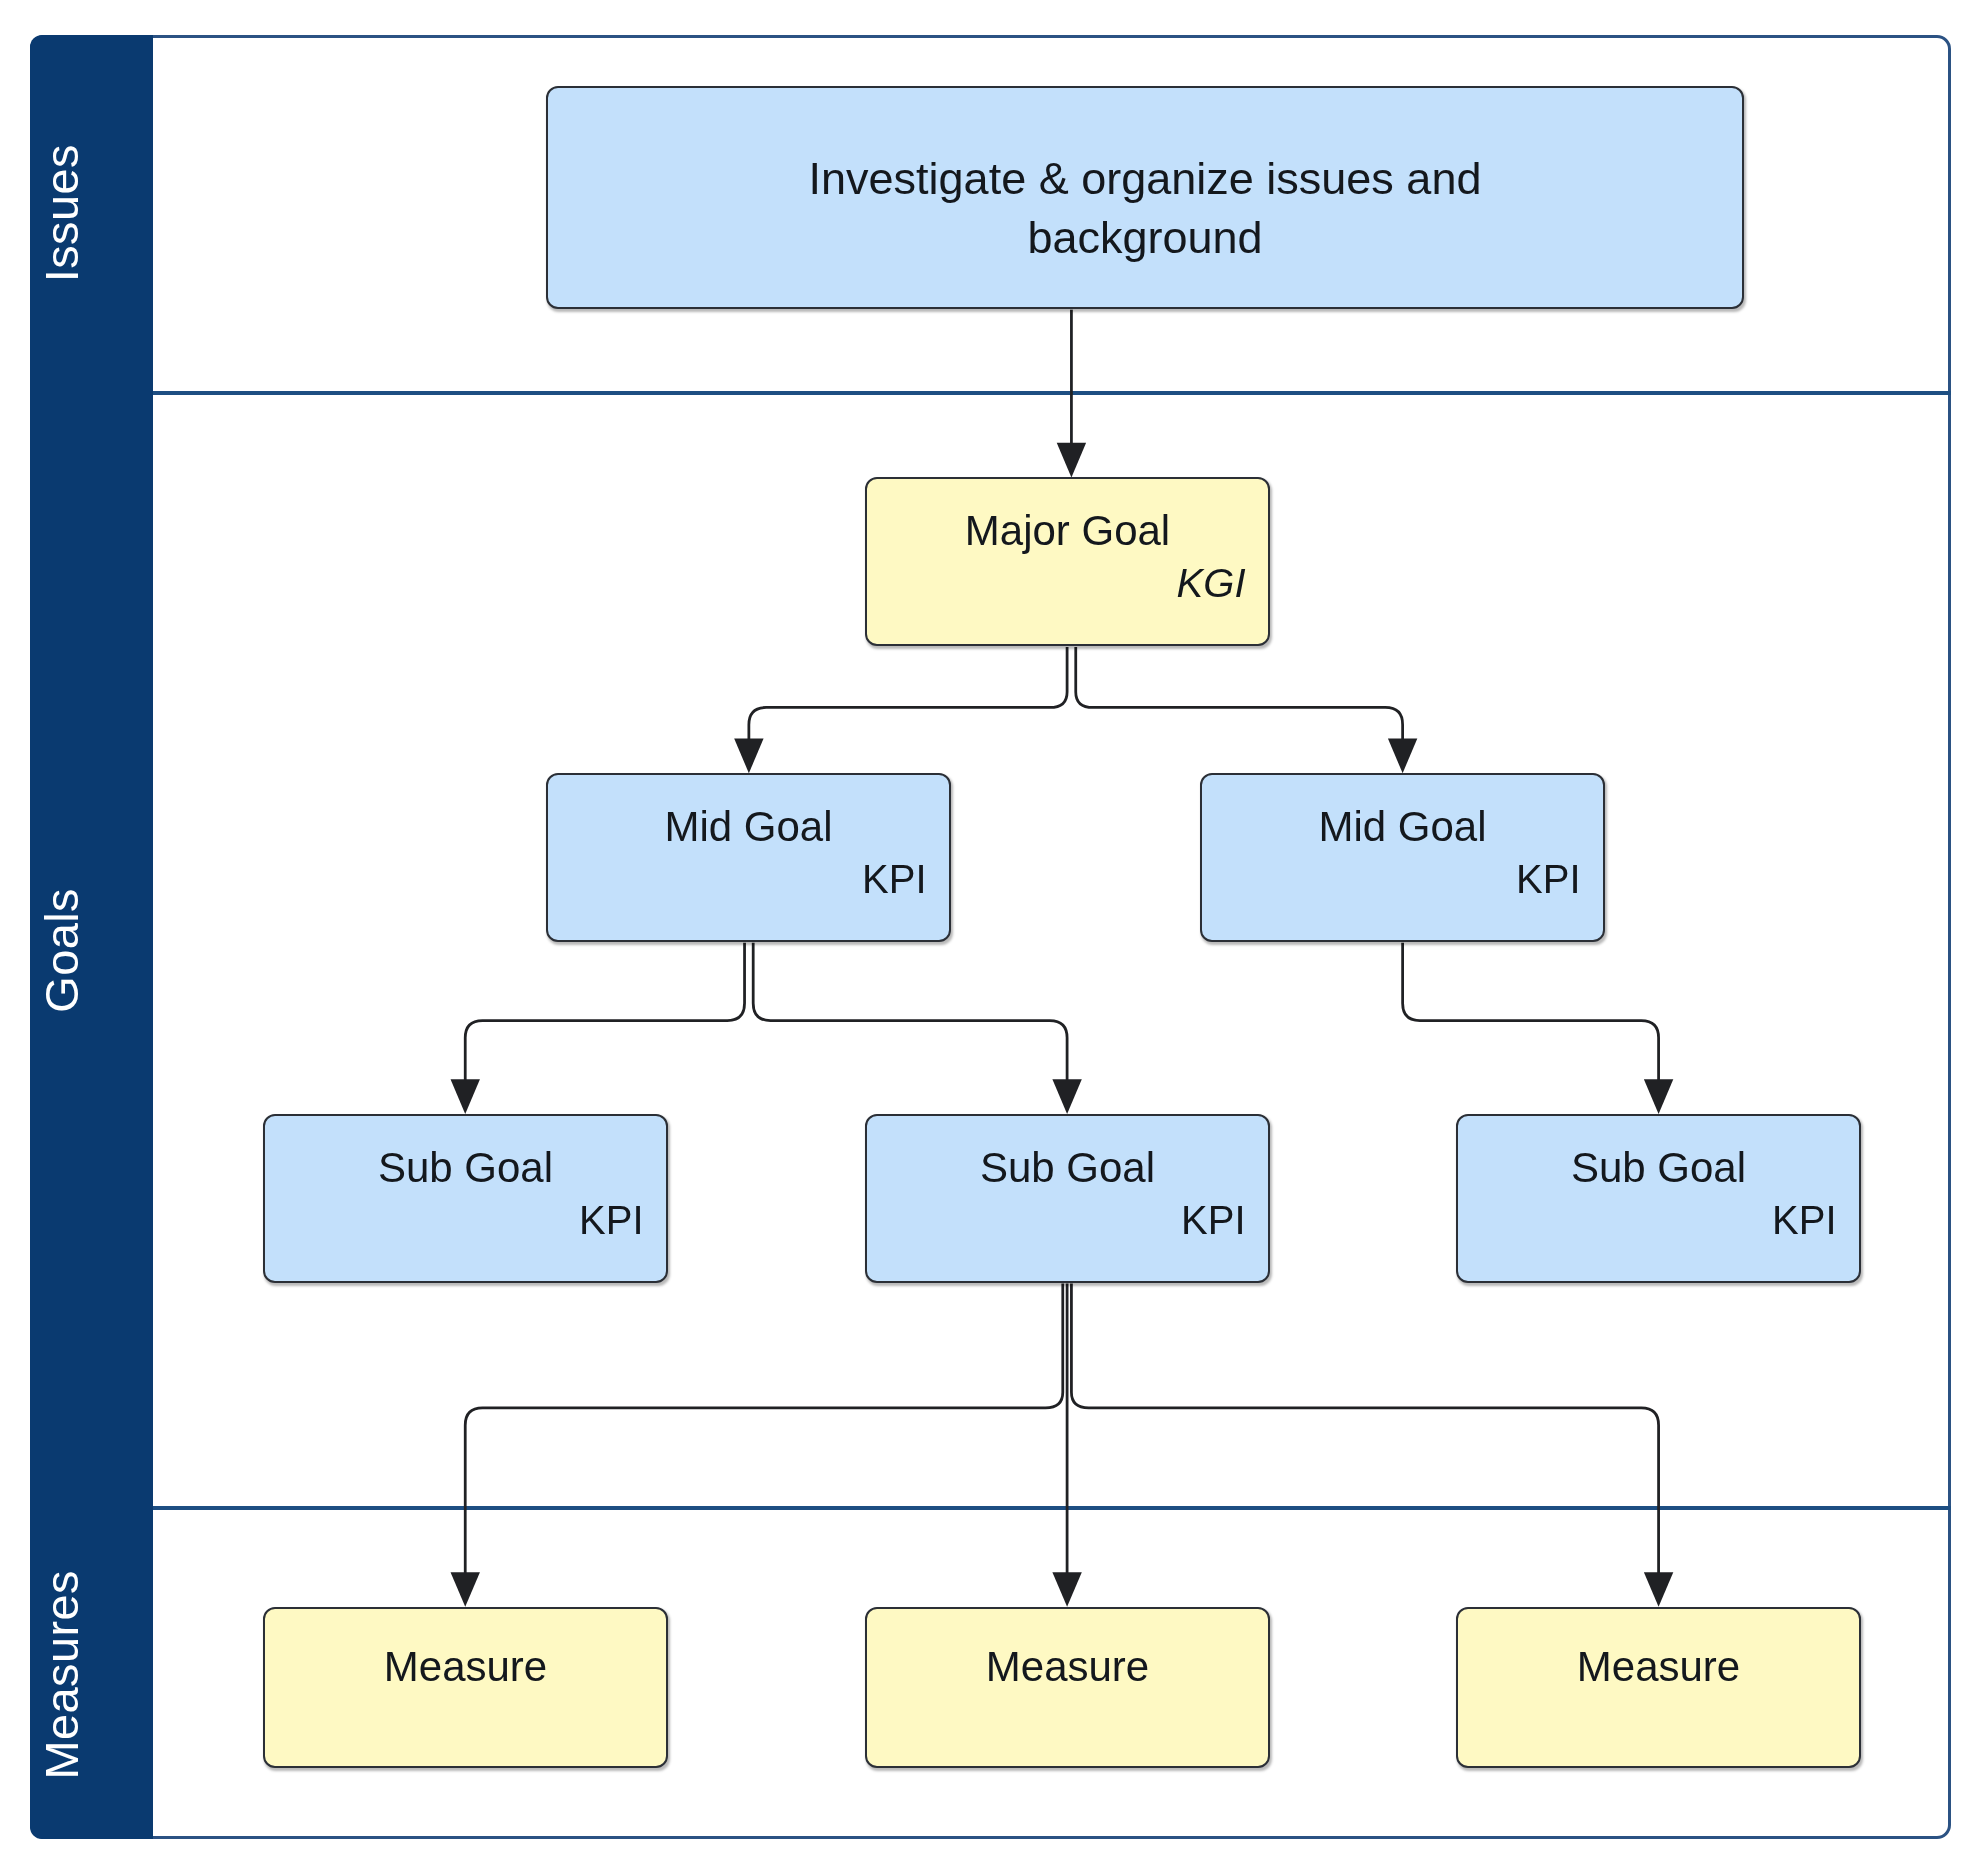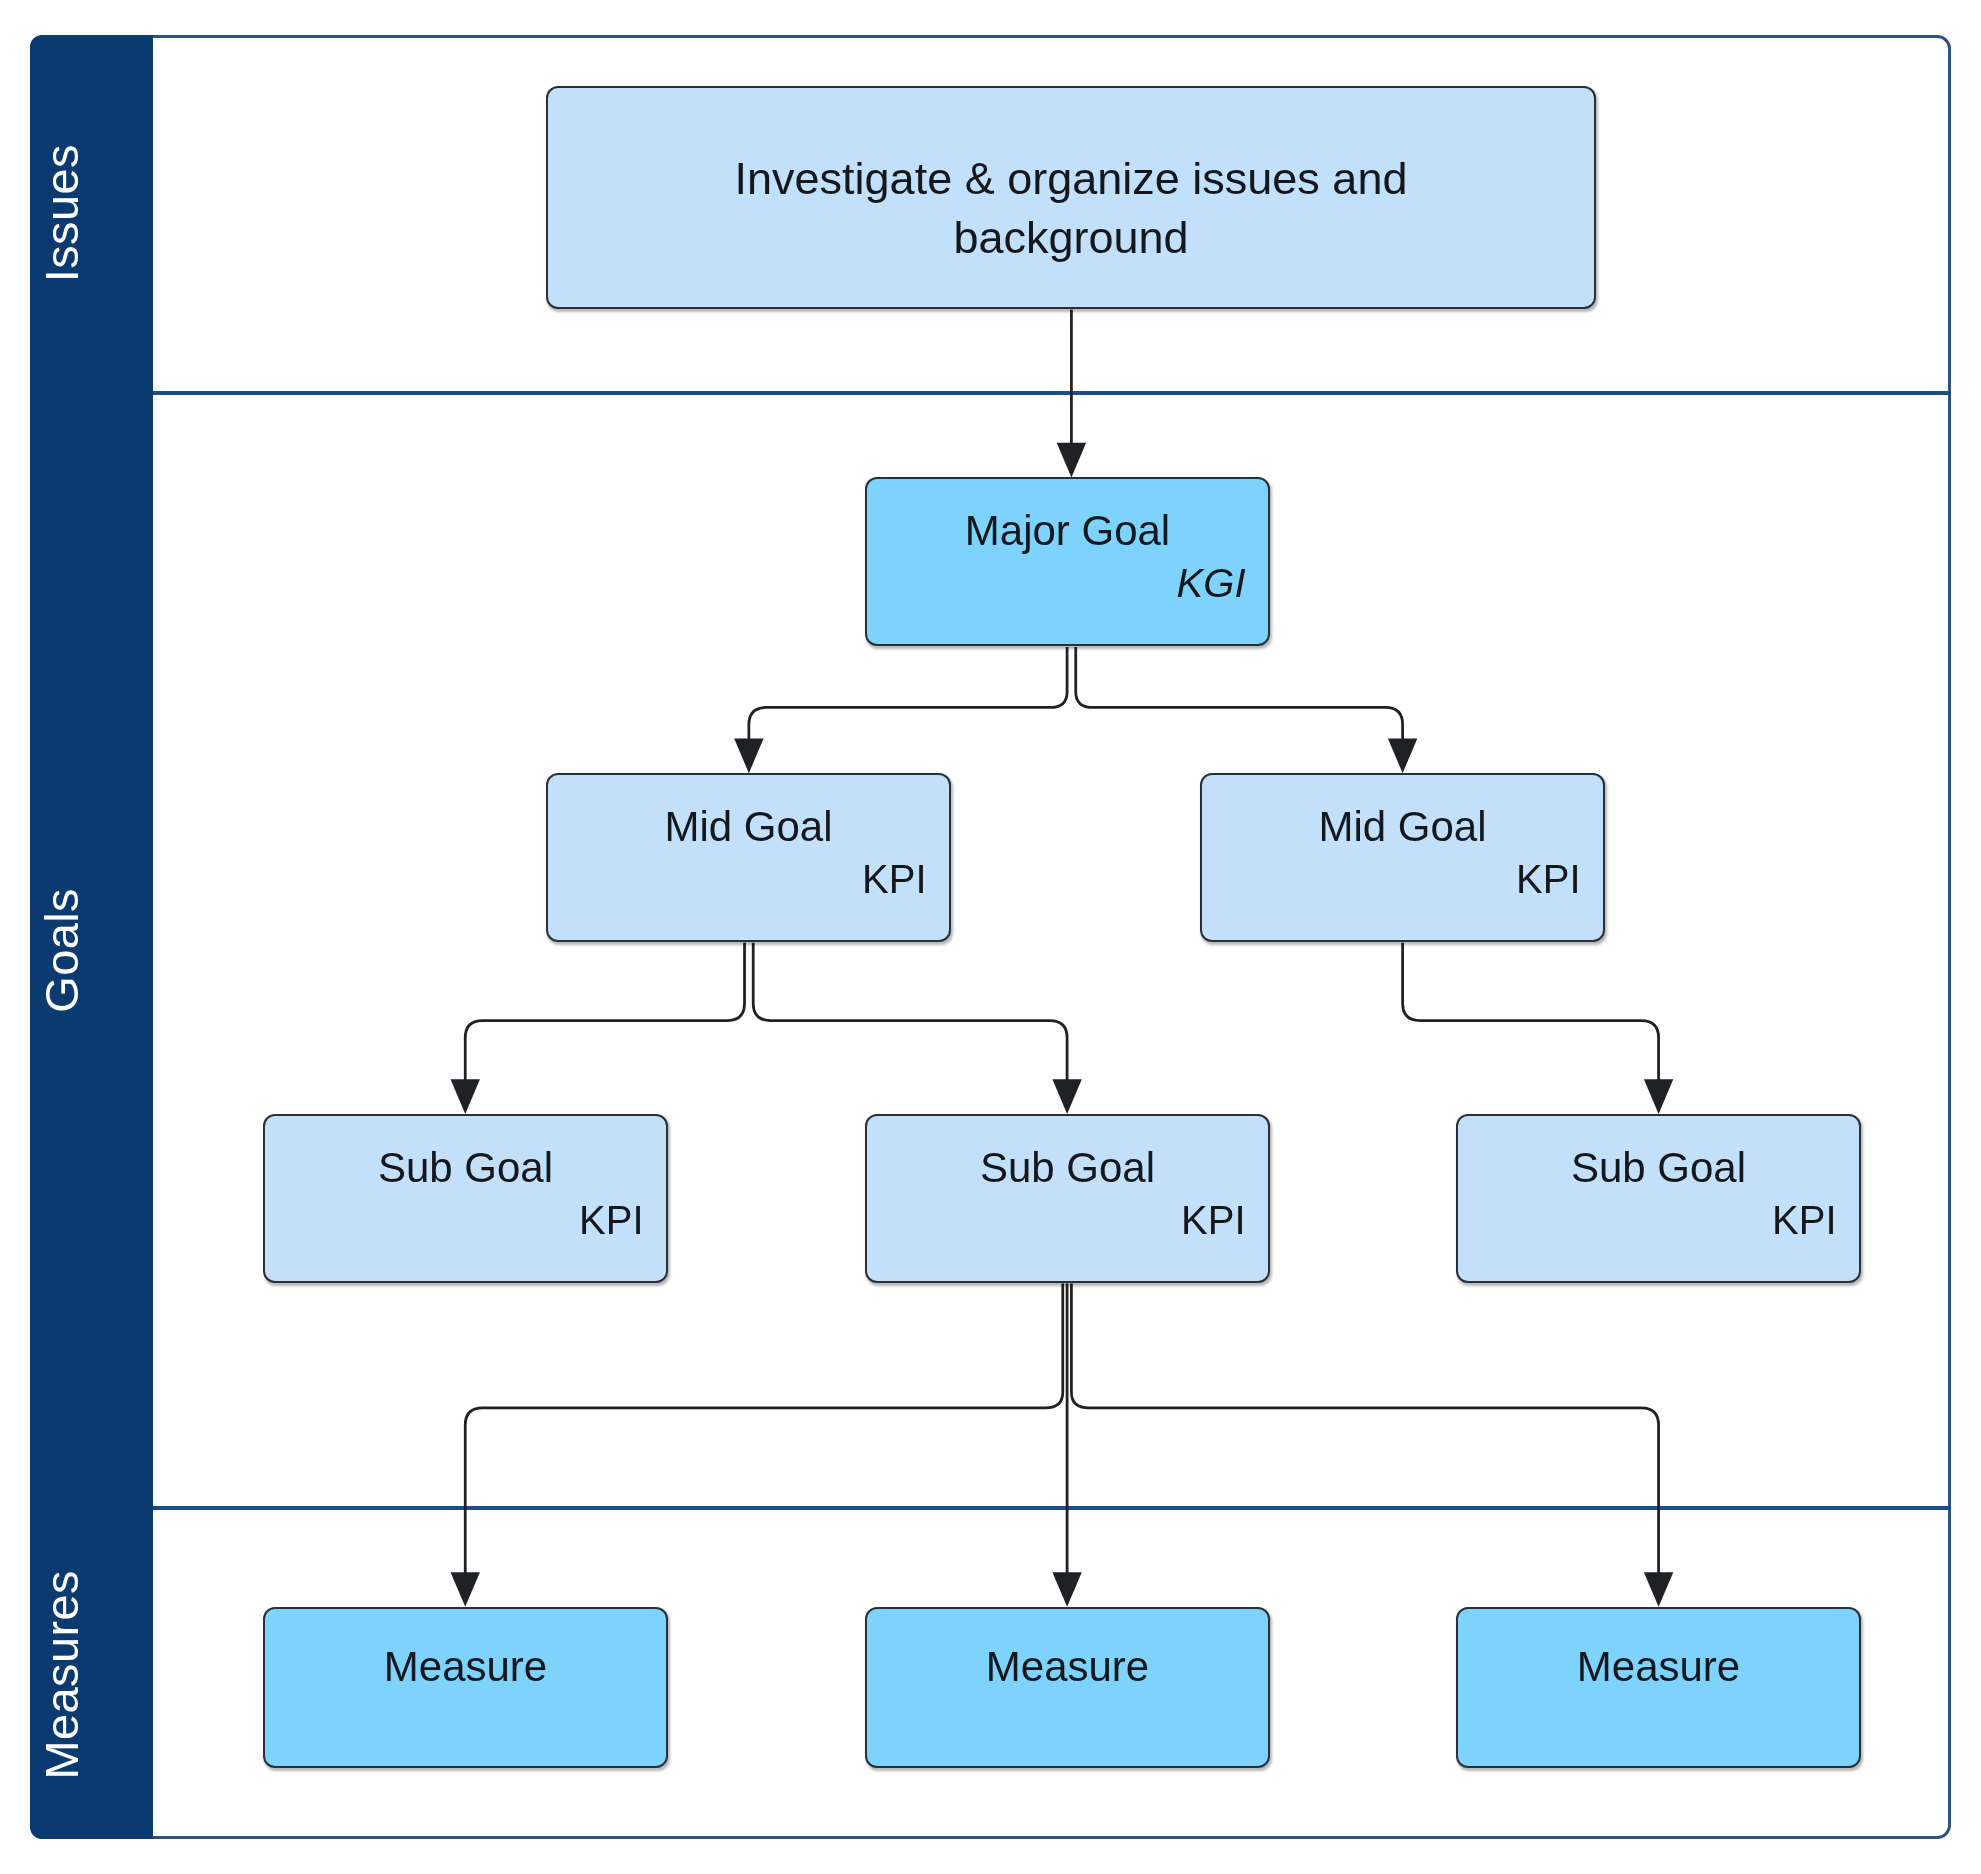--- a/index.html
+++ b/index.html
@@ -47,24 +47,24 @@
     color:#14181d;
   }
   .node .title{
     position:absolute;left:0;right:0;text-align:center;
     font-size:42px;line-height:1.08;white-space:pre-line;
   }
   .node .kpi{
     position:absolute;right:22.5px;text-align:right;font-size:40px;line-height:1.05;
   }
   .light{background:#c3e0fb;}
-  .bright{background:#7dd3fc;}
-
-  
-  #n-issue {left:546px; top:86px;  width:1050px; height:223px;}
+  .bright{background:#fef9c3;}
+
+  
+  #n-issue {left:546px; top:86px;  width:1198px; height:223px;}
   #n-issue .title{top:62px;font-size:45px;line-height:1.30;}
 
   #n-major {left:865px;top:477px;  width:405px;  height:169px;}
   #n-major .title{top:29px;}
   #n-major .kpi  {top:83px;font-style:italic;}
 
   #n-mid-l {left:546px; top:773px;  width:405px;  height:169px;}
   #n-mid-l .title{top:29px;}
   #n-mid-l .kpi  {top:83px;}
 

